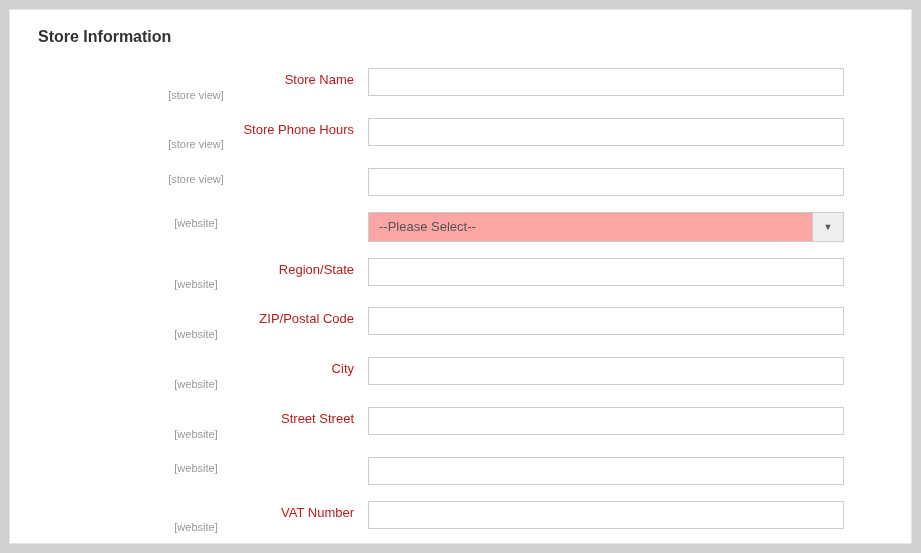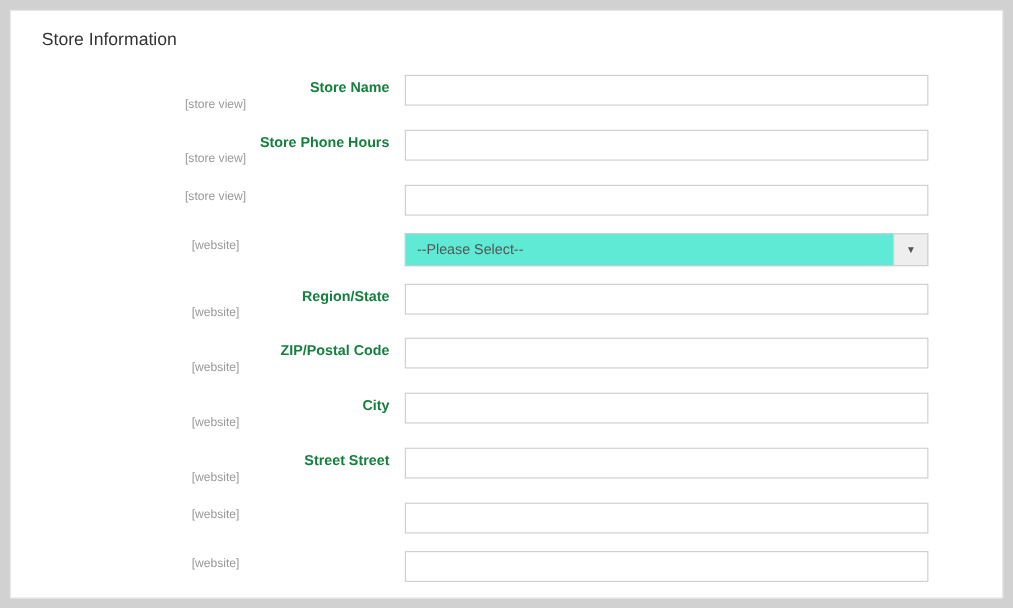--- a/index.html
+++ b/index.html
@@ -19,39 +19,39 @@
     .panel {
       background: #ffffff;
       border: 1px solid #e5e5e5;
       width: 100%;
       height: 100%;
       padding: 18px 28px 20px 28px;
       overflow: hidden;
     }
     .panel-title {
       font-size: 16px;
-      font-weight: 400;
+      font-weight: 700;
       color: #333;
       margin-bottom: 22px;
     }
     .form-row {
       display: flex;
       align-items: flex-start;
       margin-bottom: 16px;
     }
     .label-col {
       width: 330px;
       text-align: right;
       padding-right: 14px;
       padding-top: 4px;
     }
     .field-label {
       font-size: 13px;
-      font-weight: 700;
-      color: #15803d;
+      font-weight: 400;
+      color: #b91c1c;
       display: block;
       line-height: 1.2;
       text-align: right;
     }
     .field-scope {
       font-size: 11px;
       color: #999;
       display: block;
       line-height: 1.2;
       margin-top: 1px;
@@ -75,21 +75,21 @@
       width: 100%;
     }
     .select-input {
       flex: 1;
       height: 30px;
       border: 1px solid #ccc;
       border-right: none;
       padding: 4px 10px;
       font-size: 13px;
       font-family: inherit;
-      background: #5eead4;
+      background: #fca5a5;
       -webkit-appearance: none;
       -moz-appearance: none;
       appearance: none;
       color: #555;
     }
     .select-arrow {
       width: 32px;
       height: 30px;
       background: #eeeeee;
       border: 1px solid #ccc;
@@ -194,20 +194,21 @@
     <div class="label-col">
       <span class="field-scope">[website]</span>
     </div>
     <div class="input-col">
       <input type="text" class="text-input" value="" style="">
     </div>
   </div>
 
   <div class="form-row">
     <div class="label-col">
+      <span class="field-label">VAT Number</span>
       <span class="field-scope">[website]</span>
     </div>
     <div class="input-col">
       <input type="text" class="text-input" value="" style="">
     </div>
   </div>
 
 </div>
 
 </body></html>

